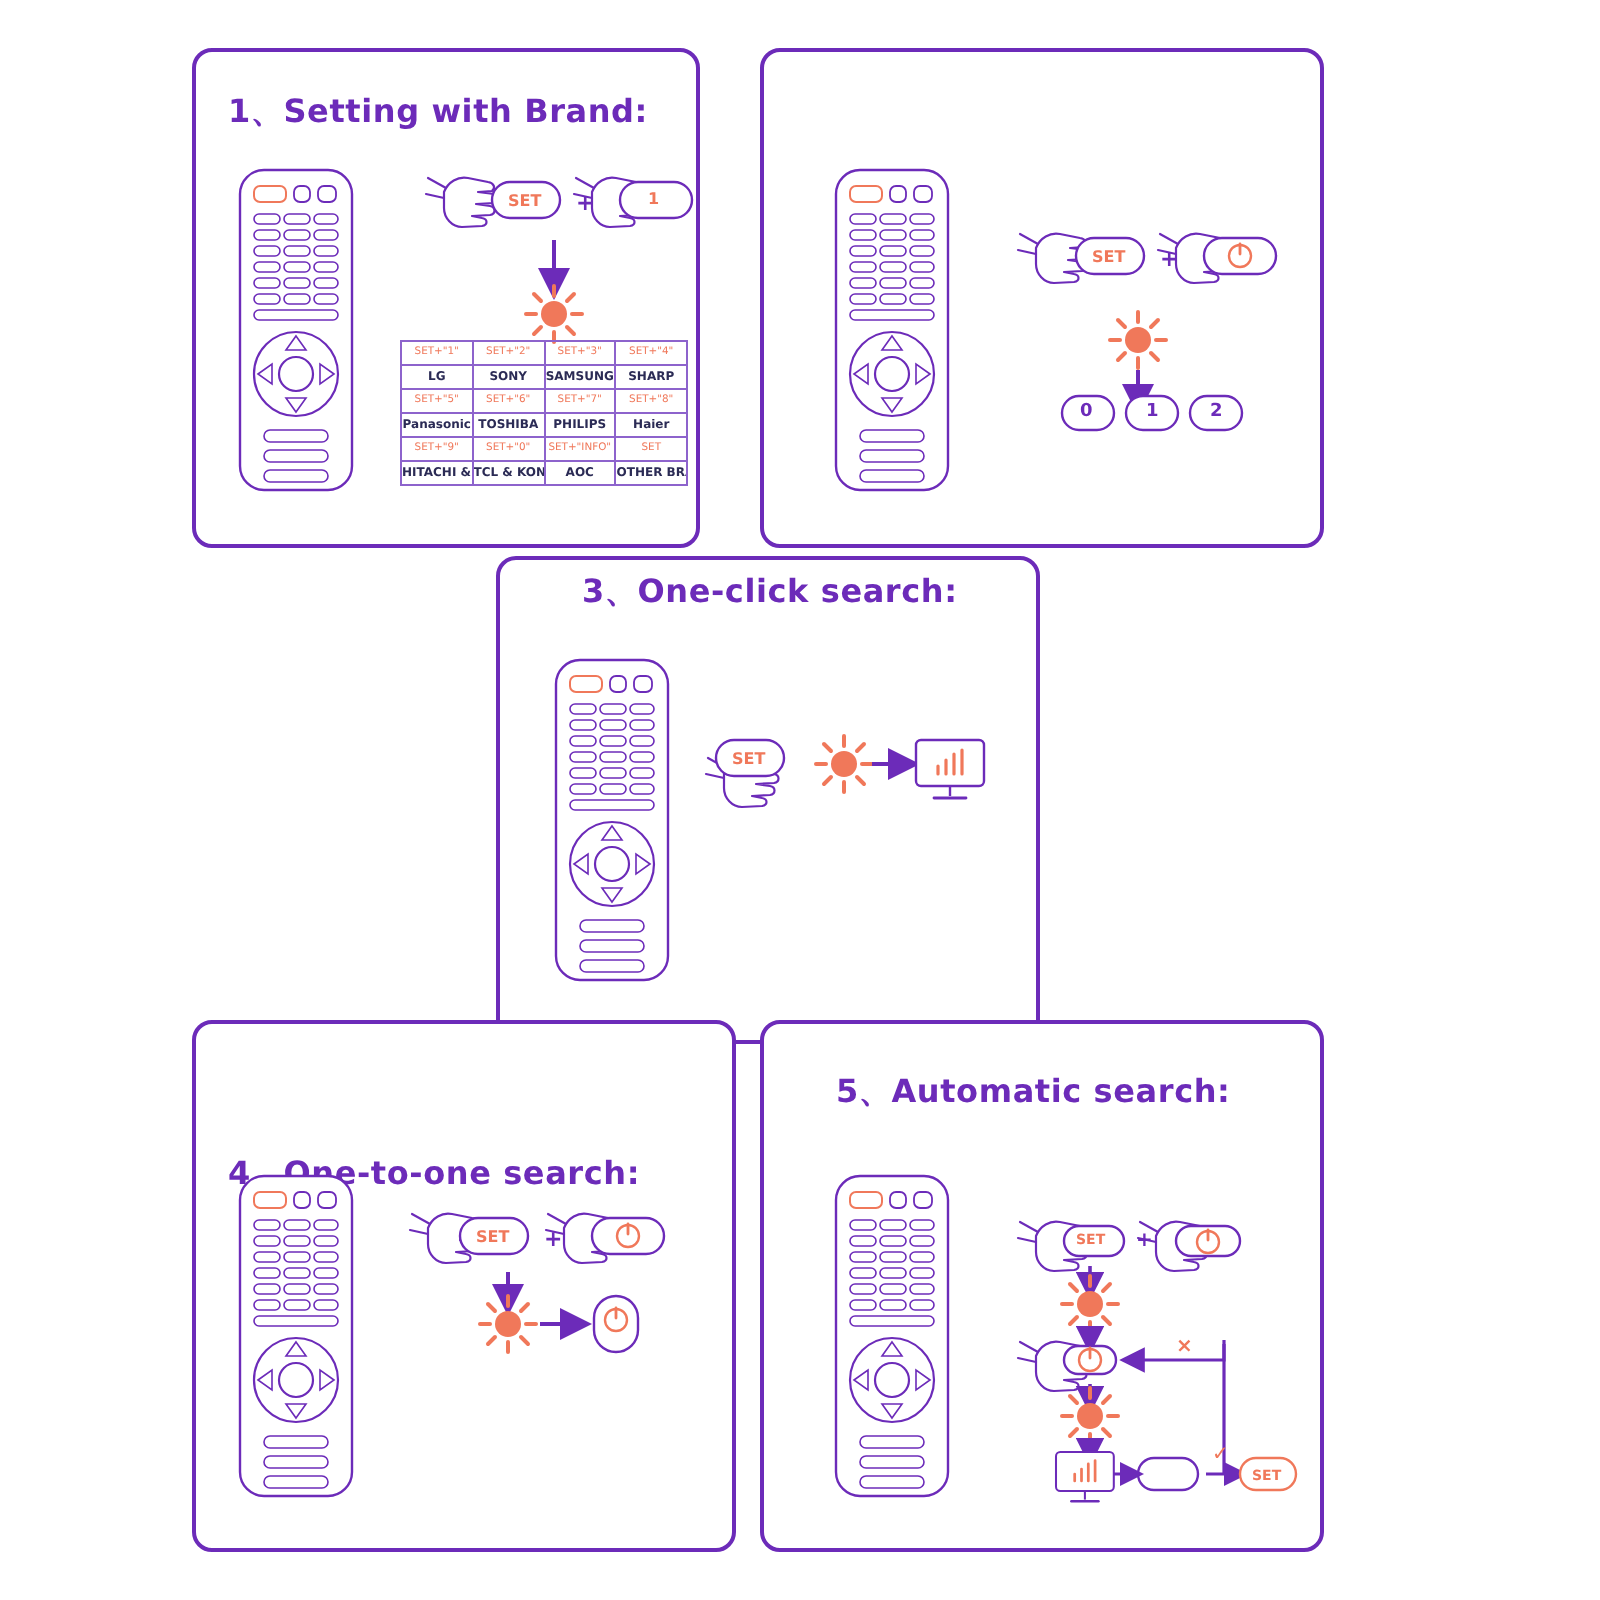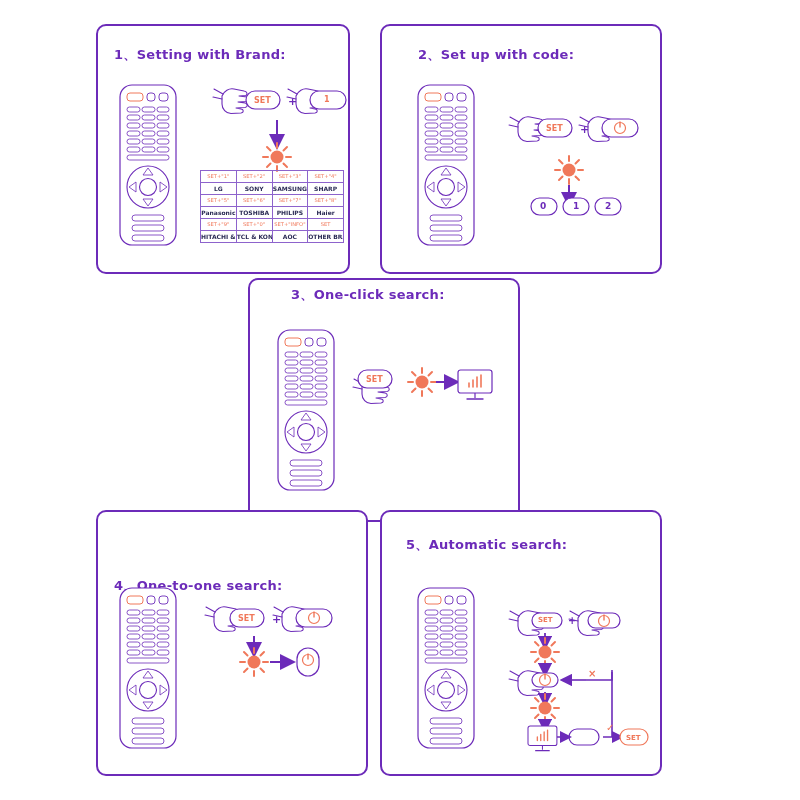--- a/index.html
+++ b/index.html
@@ -23,37 +23,37 @@
     position: absolute;
     border: 2px solid #6c2bb9;
     border-radius: 10px;
     background: #ffffff;
     box-sizing: border-box;
   }
   .panel-title {
     position: absolute;
     font-family: "DejaVu Sans", sans-serif;
     font-weight: bold;
-    font-size: 13px;
+    font-size: 16px;
     color: #6c2bb9;
     letter-spacing: 0.3px;
     white-space: nowrap;
   }
   
   #panel-1 { left: 96px;  top: 24px;  width: 254px; height: 250px; }
   #panel-2 { left: 380px; top: 24px;  width: 282px; height: 250px; }
   #panel-3 { left: 248px; top: 278px; width: 272px; height: 244px; }
   #panel-4 { left: 96px;  top: 510px; width: 272px; height: 266px; }
   #panel-5 { left: 380px; top: 510px; width: 282px; height: 266px; }
 
   #title-1 { left: 114px; top: 46px; }
   #title-2 { left: 418px; top: 46px; }
   #title-3 { left: 266px; top: 286px; margin-left: 25px; }
   #title-4 { left: 114px; top: 530px; margin-top: 47px; }
-  #title-5 { left: 406px; top: 536px; }
+  #title-5 { left: 418px; top: 536px; }
 
   .brand-table {
     position: absolute;
     left: 200px;
     top: 170px;
     width: 144px;
     border-collapse: collapse;
     font-family: "DejaVu Sans", sans-serif;
     table-layout: fixed;
   }
@@ -93,21 +93,20 @@
 
 <div class="stage">
 
   <div class="panel" id="panel-1"></div>
   <div class="panel" id="panel-2"></div>
   <div class="panel" id="panel-3"></div>
   <div class="panel" id="panel-4"></div>
   <div class="panel" id="panel-5"></div>
 
   <div class="panel-title" id="title-1">1、Setting with Brand:</div>
-  <div class="panel-title" id="title-2">2、Set up with code:</div>
   <div class="panel-title" id="title-3">3、One-click search:</div>
   <div class="panel-title" id="title-4">4、One-to-one search:</div>
   <div class="panel-title" id="title-5">5、Automatic search:</div>
 
   <svg class="art" viewBox="0 0 800 800">
     <defs>
       <g id="remote">
 
         <rect x="0" y="0" width="56" height="160" rx="12" ry="12" fill="#ffffff" stroke="#6c2bb9" stroke-width="1.2"></rect>
 

